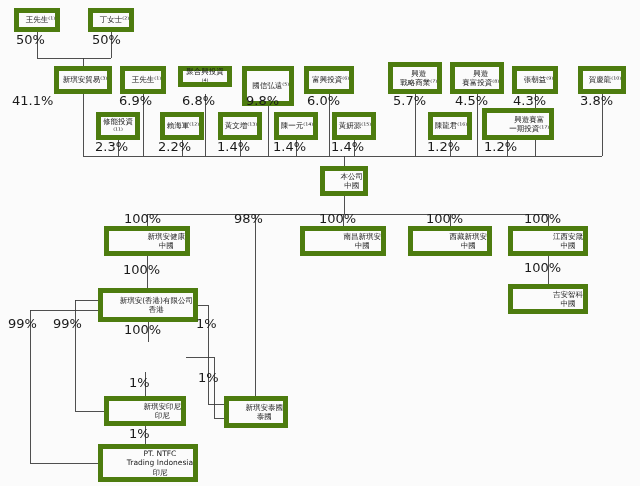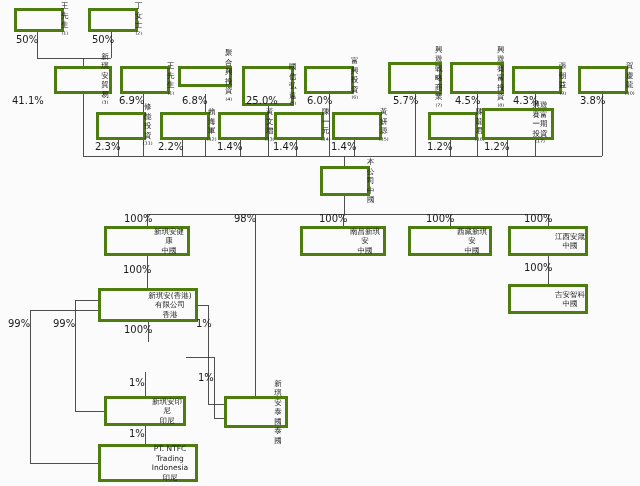--- a/index.html
+++ b/index.html
@@ -2,27 +2,26 @@
 <html><head>
 <meta charset="utf-8">
 <style>
   html,body{margin:0;padding:0;background:#ffffff;}
   .canvas{
     position:relative;width:640px;height:486px;background:#fbfbfb;
     font-family:"DejaVu Sans","Liberation Sans",sans-serif;color:#1a1a1a;overflow:hidden;
   }
   svg.wires{position:absolute;left:0;top:0;}
   .box{
-    position:absolute;border:3px solid #4d7c0f;background:#fbfbfb;
-    display:flex;align-items:center;justify-content:flex-start;text-align:center;
+    position:absolute;border:5px solid #4d7c0f;background:#fbfbfb;
+    display:flex;align-items:center;justify-content:flex-end;text-align:center;
     box-sizing:border-box;
-    padding-left:44px;
   }
   .box span{font-size:7.5px;line-height:9.5px;white-space:pre-line;display:block;}
-  .pct{position:absolute;font-size:10px;line-height:8px;white-space:nowrap;}
+  .pct{position:absolute;font-size:13px;line-height:8px;white-space:nowrap;}
 </style>
 </head>
 <body>
 
 <div class="canvas">
 
   <svg class="wires" width="640" height="486" viewBox="0 0 640 486">
     <path d="M37,32 V58 M111,32 V58 M37,58 H111 M83,58 V66
          M83,94 V156 M143,94 V156 M205,94 V156 M268,94 V156 M329,94 V156 M415,94 V156 M477,94 V156 M535,94 V156 M602,94 V156
          M118,140 V156 M182,140 V156 M240,140 V156 M296,140 V156 M354,140 V156 M450,140 V156 M507,140 V156
@@ -141,21 +140,21 @@
       <span>PT. NTFC
 Trading Indonesia
 印尼</span>
     </div>
 
   <span class="pct" style="left:16px;top:36px">50%</span>
   <span class="pct" style="left:92px;top:36px">50%</span>
   <span class="pct" style="left:12px;top:97px">41.1%</span>
   <span class="pct" style="left:119px;top:97px">6.9%</span>
   <span class="pct" style="left:182px;top:97px">6.8%</span>
-  <span class="pct" style="left:246px;top:97px">25.0%</span>
+  <span class="pct" style="left:246px;top:97px">9.8%</span>
   <span class="pct" style="left:307px;top:97px">6.0%</span>
   <span class="pct" style="left:393px;top:97px">5.7%</span>
   <span class="pct" style="left:455px;top:97px">4.5%</span>
   <span class="pct" style="left:513px;top:97px">4.3%</span>
   <span class="pct" style="left:580px;top:97px">3.8%</span>
   <span class="pct" style="left:95px;top:143px">2.3%</span>
   <span class="pct" style="left:158px;top:143px">2.2%</span>
   <span class="pct" style="left:217px;top:143px">1.4%</span>
   <span class="pct" style="left:273px;top:143px">1.4%</span>
   <span class="pct" style="left:331px;top:143px">1.4%</span>

